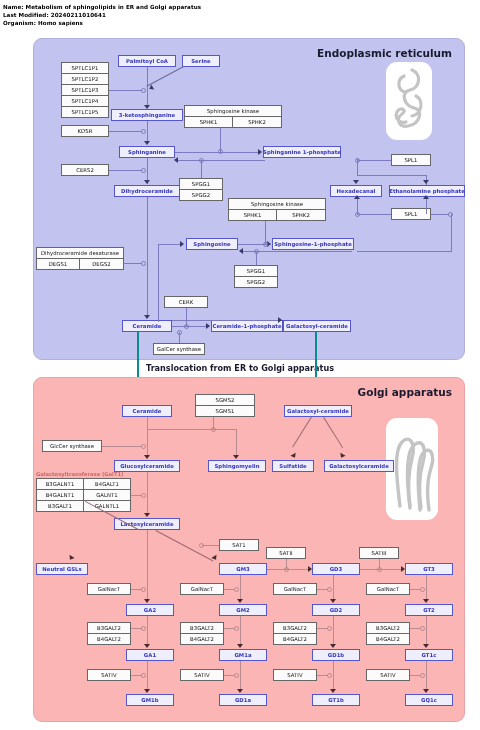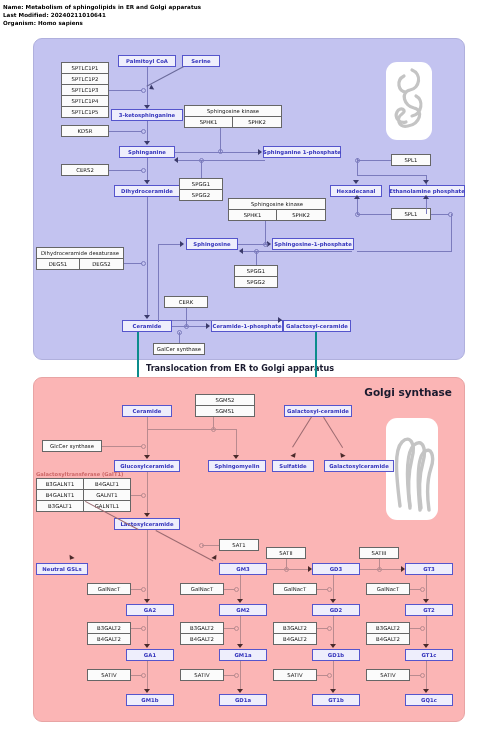--- a/index.html
+++ b/index.html
@@ -77,20 +77,21 @@
 </head>
 <body>
 
 <div id="meta">
   <div>Name: Metabolism of sphingolipids in ER and Golgi apparatus</div>
   <div>Last Modified: 20240211010641</div>
   <div>Organism: Homo sapiens</div>
 </div>
 
 <div id="er" class="compartment">
+  <div id="er-title" class="comp-title">Endoplasmic reticulum</div>
   <div id="er-organelle" class="organelle">
     <svg width="46" height="78" viewBox="0 0 46 78">
       <path d="M26 8 C36 12 34 26 24 28 C14 30 18 44 28 46 C38 48 34 62 22 64
                C12 66 10 56 16 52 C22 48 14 44 11 50 C8 56 14 62 20 60
                M18 14 C10 18 12 30 20 30 M30 34 C38 38 36 52 26 54" fill="none" stroke="#c4c4c4" stroke-width="3.2" stroke-linecap="round"></path>
     </svg>
   </div>
 
   <div class="node gene" style="left:27px;top:23px;width:48px;">SPTLC1P1</div>
   <div class="node gene" style="left:27px;top:34px;width:48px;">SPTLC1P2</div>
@@ -217,21 +218,21 @@
   <div class="edge ev" style="left:145px;top:293px;height:11px;"></div>
   <div class="circ" style="left:143px;top:291px;"></div>
 </div>
 
 <div id="translocation">Translocation from ER to Golgi apparatus</div>
 
 <div class="edge teal" style="left:137px;top:332px;height:80px;"></div>
 <div class="edge teal" style="left:315px;top:332px;height:80px;"></div>
 
 <div id="golgi" class="compartment">
-  <div id="golgi-title" class="comp-title">Golgi synthase</div>
+  <div id="golgi-title" class="comp-title">Golgi apparatus</div>
   <div id="golgi-organelle" class="organelle">
     <svg width="52" height="102" viewBox="0 0 52 102">
       <path d="M14 88 C10 56 8 32 16 24 C24 16 30 26 26 40 C22 56 22 74 24 88" fill="none" stroke="#c4c4c4" stroke-width="3.4" stroke-linecap="round"></path>
       <path d="M24 90 C20 58 20 34 28 27 C36 20 41 30 37 44 C33 58 33 76 35 90" fill="none" stroke="#c4c4c4" stroke-width="3.4" stroke-linecap="round"></path>
       <path d="M34 92 C31 62 31 40 38 34 C45 28 49 38 45 50 C41 62 41 78 43 92" fill="none" stroke="#c4c4c4" stroke-width="3.4" stroke-linecap="round"></path>
     </svg>
   </div>
 
   <div class="node metab" style="left:88px;top:27px;width:50px;">Ceramide</div>
   <div class="node gene" style="left:161px;top:16px;width:60px;">SGMS2</div>

